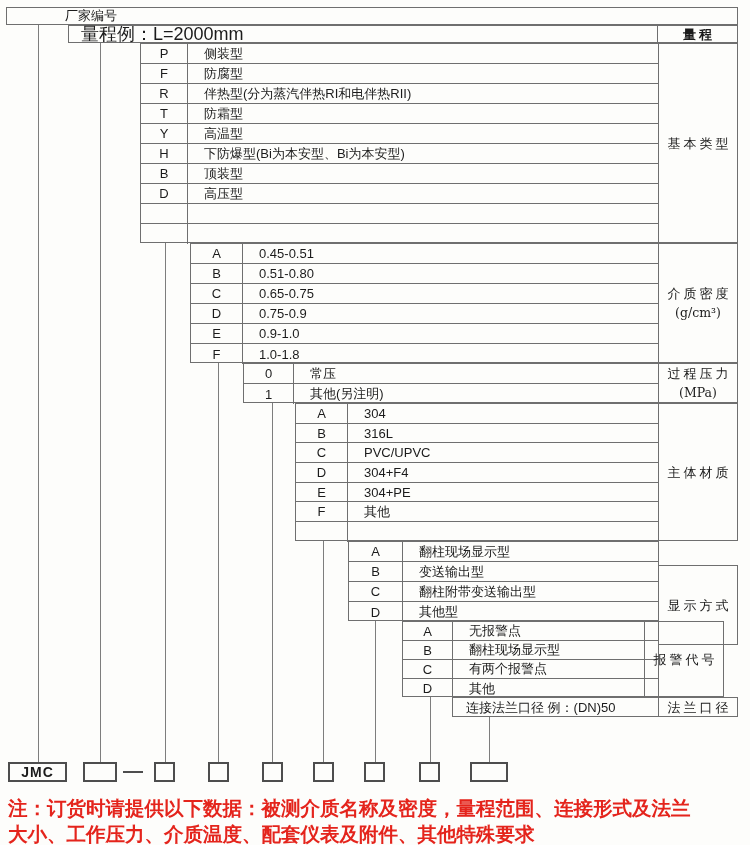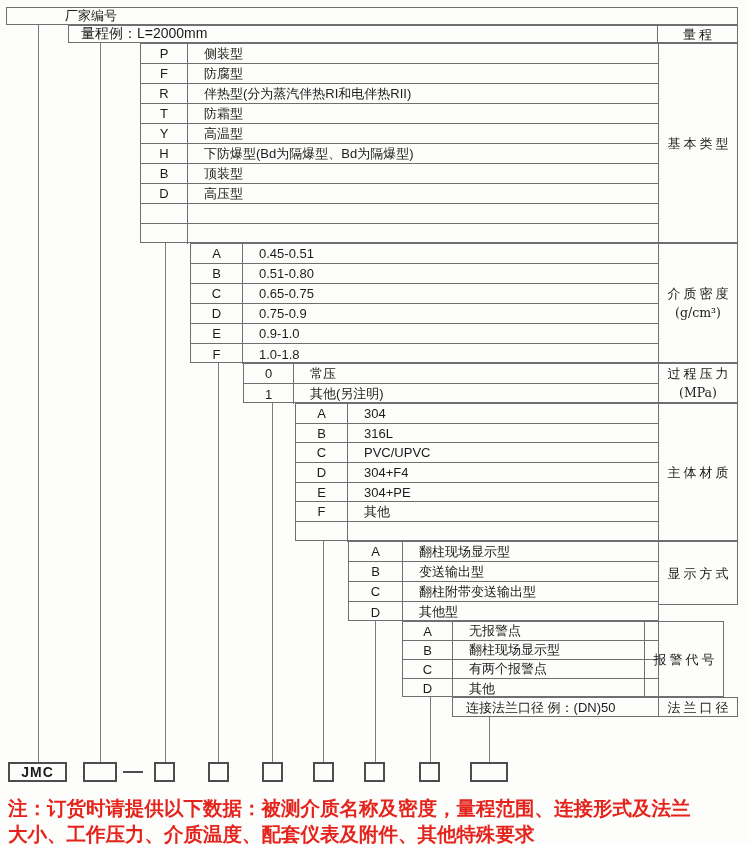--- a/index.html
+++ b/index.html
@@ -18,24 +18,24 @@
   
   .row1{
     position:absolute;left:6px;top:7px;width:732px;height:18px;
     border:1px solid var(--bc);box-sizing:border-box;
     display:flex;align-items:center;padding-left:58px;font-size:13px;
   }
   .row2{
     position:absolute;left:68px;top:25px;width:670px;height:18px;
     border:1px solid var(--bc);box-sizing:border-box;display:flex;
   }
-  .row2-text{flex:1;display:flex;align-items:center;padding-left:12px;font-size:14px;}
+  .row2-text{flex:1;display:flex;align-items:center;padding-left:12px;font-size:18px;}
   .row2-cat{
     width:80px;border-left:1px solid var(--bc);box-sizing:border-box;
-    display:flex;align-items:center;justify-content:center;
+    display:flex;align-items:center;justify-content:center;font-weight:bold;
   }
   
   .block{
     position:absolute;border:1px solid var(--bc);box-sizing:border-box;
     background:transparent;
   }
   .opt-row{display:flex;box-sizing:border-box;border-bottom:1px solid var(--bc);}
   .opt-row:last-child{border-bottom:none;}
   .opt-code{
     box-sizing:border-box;border-right:1px solid var(--bc);
@@ -114,21 +114,21 @@
       <div class="opt-row" style="height: 20px;">
         <div class="opt-code" style="width: 47px;">T</div>
         <div class="opt-desc">防霜型</div>
       </div>
       <div class="opt-row" style="height: 20px;">
         <div class="opt-code" style="width: 47px;">Y</div>
         <div class="opt-desc">高温型</div>
       </div>
       <div class="opt-row" style="height: 20px;">
         <div class="opt-code" style="width: 47px;">H</div>
-        <div class="opt-desc">下防爆型(Bd为隔爆型、Bd为隔爆型)</div>
+        <div class="opt-desc">下防爆型(Bi为本安型、Bi为本安型)</div>
       </div>
       <div class="opt-row" style="height: 20px;">
         <div class="opt-code" style="width: 47px;">B</div>
         <div class="opt-desc">顶装型</div>
       </div>
       <div class="opt-row" style="height: 20px;">
         <div class="opt-code" style="width: 47px;">D</div>
         <div class="opt-desc">高压型</div>
       </div>
       <div class="opt-row" style="height: 20px;">
@@ -231,21 +231,21 @@
       </div>
       <div class="opt-row" style="height: 20px;">
         <div class="opt-code" style="width: 54px;">C</div>
         <div class="opt-desc">翻柱附带变送输出型</div>
       </div>
       <div class="opt-row" style="height: 20px;">
         <div class="opt-code" style="width: 54px;">D</div>
         <div class="opt-desc">其他型</div>
       </div>
     </div>
-    <div class="cat-cell" style="left: 658px; top: 541px; width: 80px; height: 64px;">
+    <div class="cat-cell" style="left: 658px; top: 565px; width: 80px; height: 80px;">
       <span>显示方式</span>
     </div>
     <div class="block" style="left: 402px; top: 621px; width: 257px; height: 76px;">
       <div class="opt-row" style="height: 19px;">
         <div class="opt-code" style="width: 50px;">A</div>
         <div class="opt-desc">无报警点</div>
       </div>
       <div class="opt-row" style="height: 19px;">
         <div class="opt-code" style="width: 50px;">B</div>
         <div class="opt-desc">翻柱现场显示型</div>

